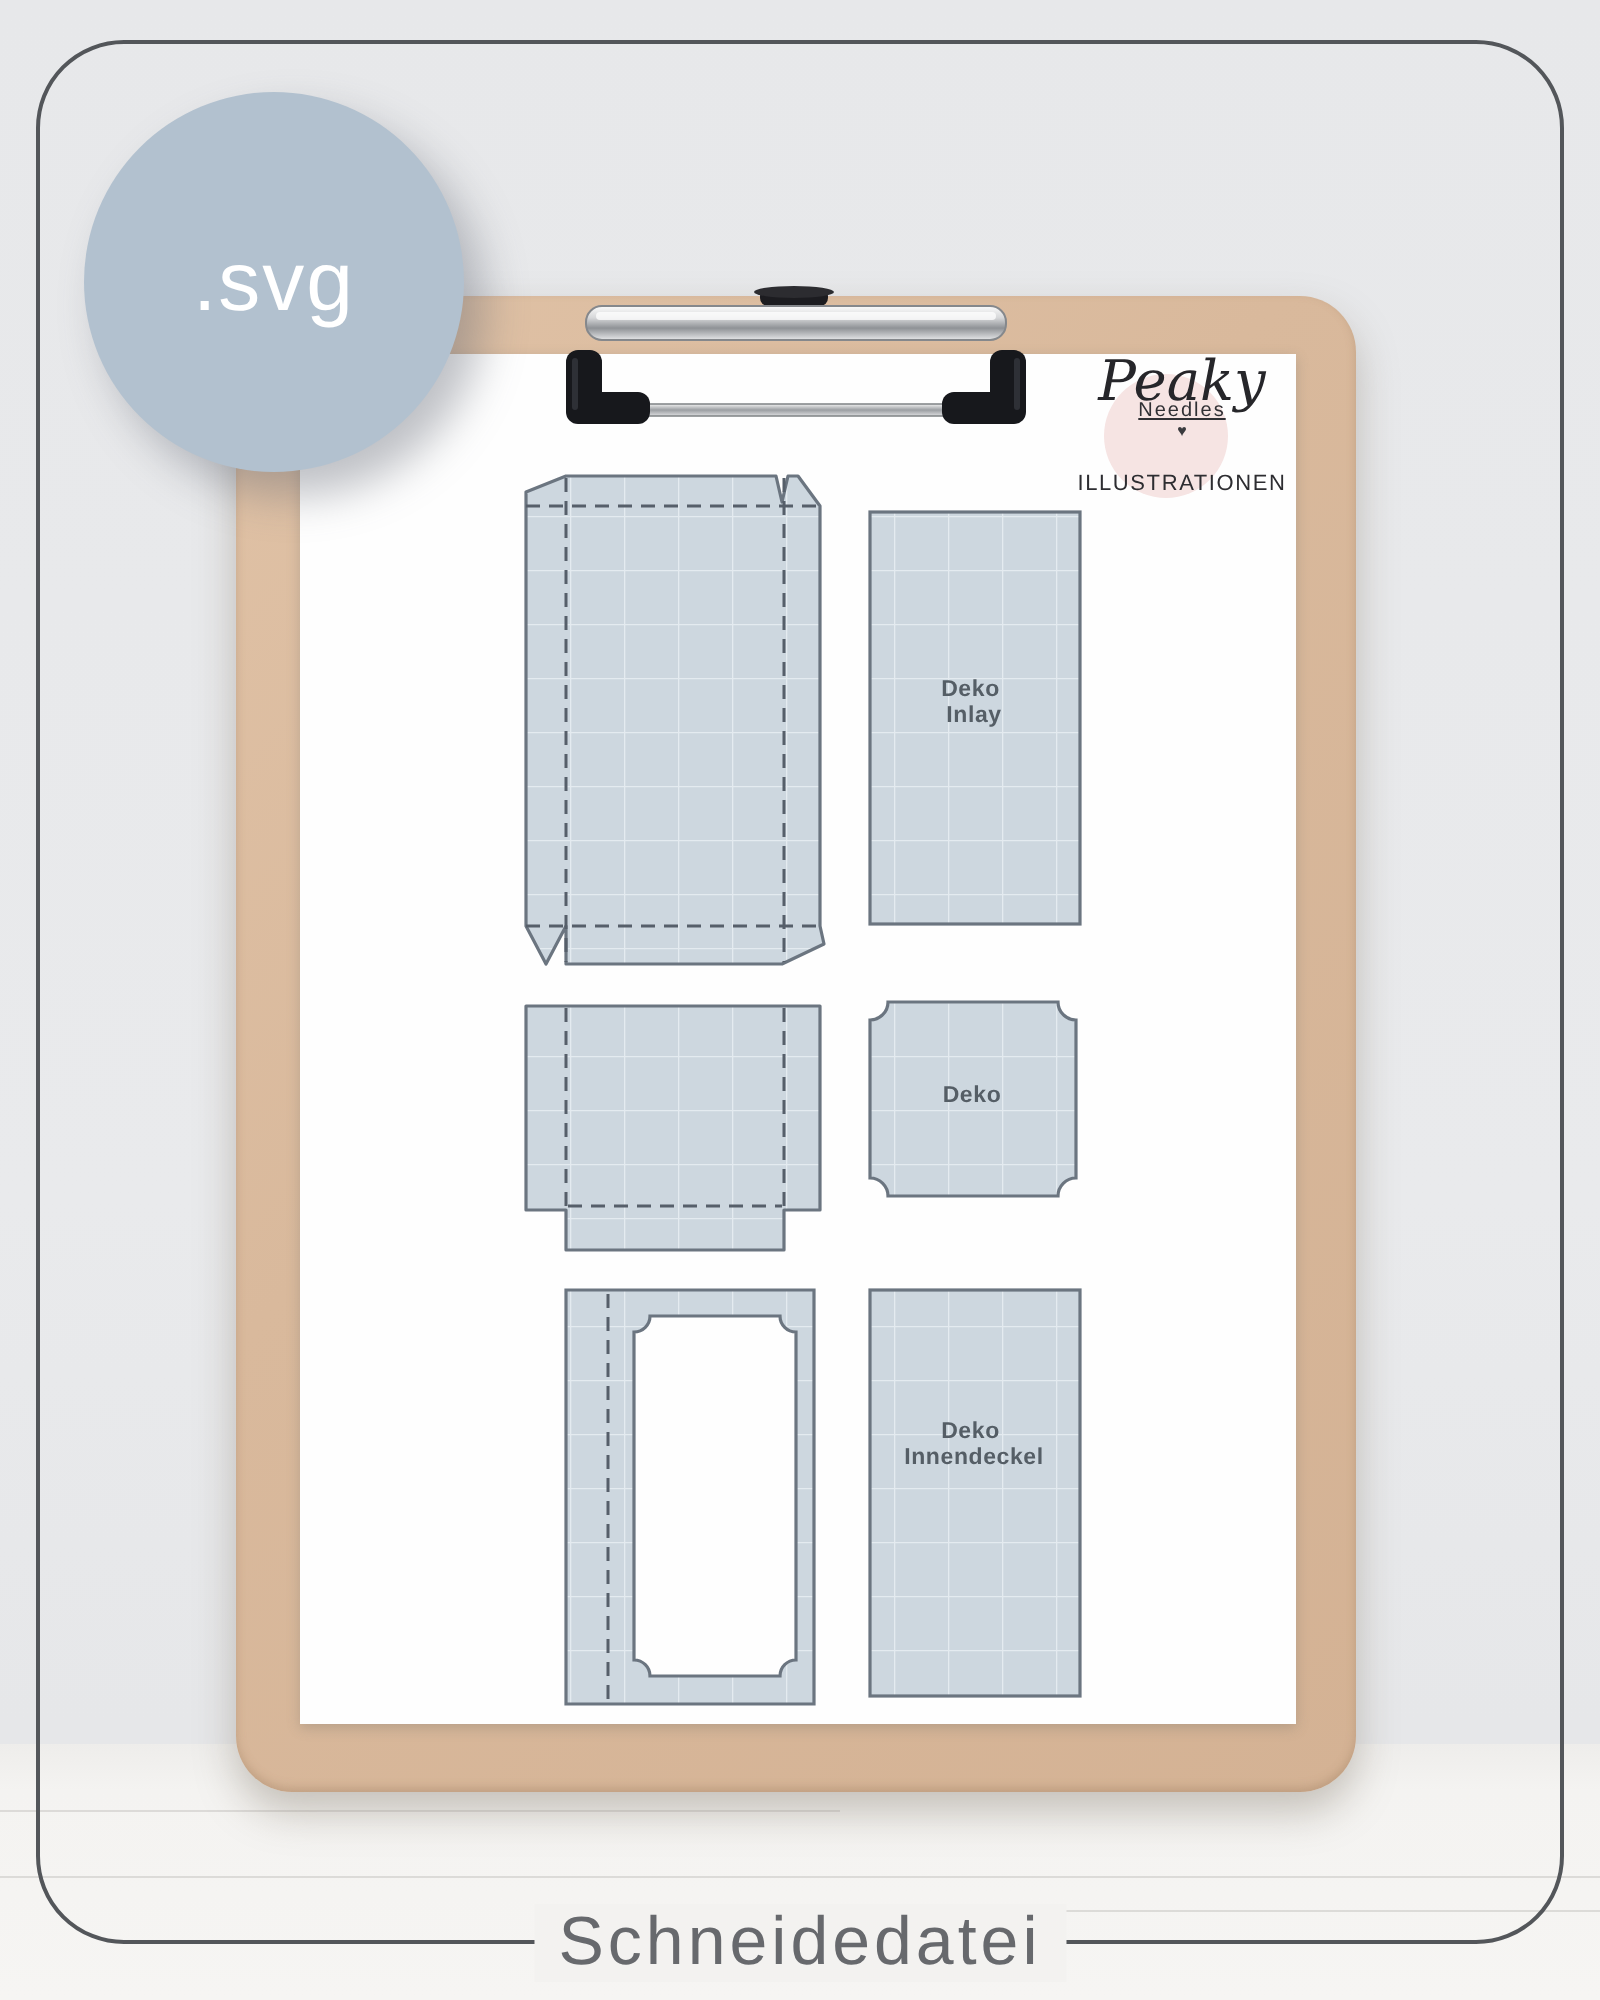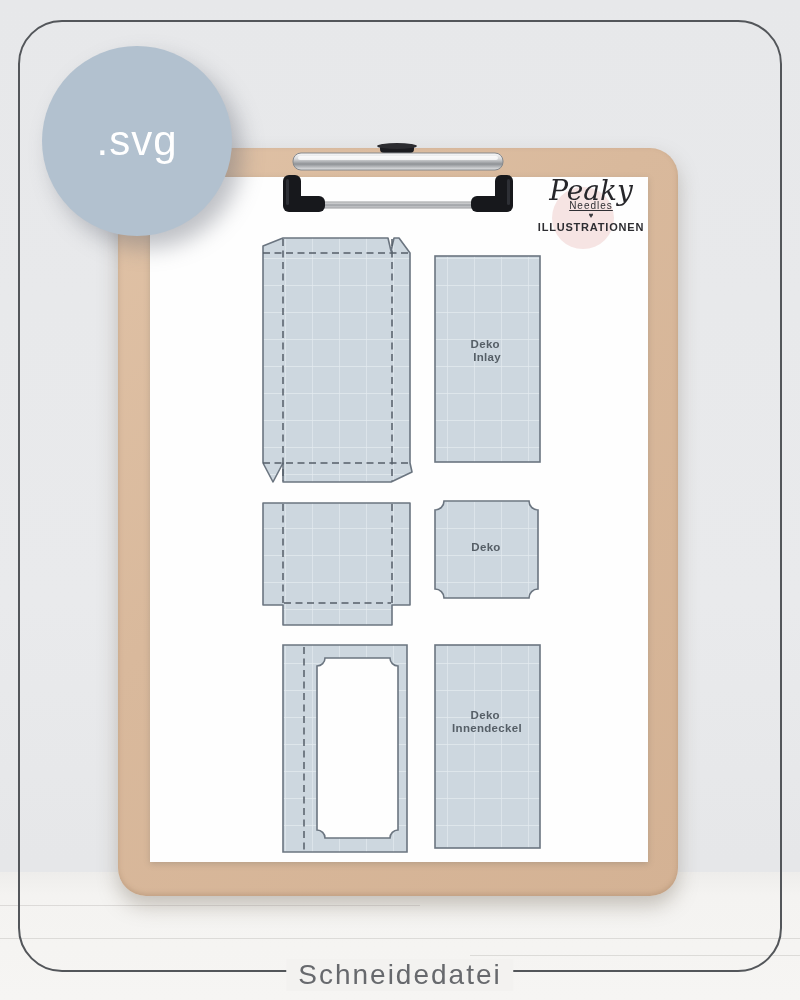--- a/index.html
+++ b/index.html
@@ -18,21 +18,21 @@
   .seam3{left:470px;top:955px;width:330px;}
 
   
   .frame{
     position:absolute;left:18px;top:20px;width:760px;height:948px;
     border:2px solid #53565a;border-radius:44px;z-index:8;pointer-events:none;
   }
   .caption{
     position:absolute;left:50%;bottom:-21px;transform:translateX(-50%);
     background:#f3f2f0;padding:0 12px;white-space:nowrap;
-    font-size:28px;font-weight:400;letter-spacing:2px;color:#67696d;
+    font-size:34px;font-weight:400;letter-spacing:2px;color:#67696d;
   }
 
   
   .clipboard{
     position:absolute;left:118px;top:148px;width:560px;height:748px;
     background:linear-gradient(135deg,#e0c2a6 0%,#d9b99c 40%,#d4b294 100%);
     border-radius:28px;z-index:2;
     box-shadow:0 10px 20px rgba(140,130,118,.45), inset 0 -2px 5px rgba(150,118,90,.35);
   }
   .paper{
@@ -44,21 +44,21 @@
 
   
   .logo{position:absolute;left:385px;top:1px;width:112px;height:66px;text-align:center;z-index:2;}
   .logo-circle{
     position:absolute;left:17px;top:9px;width:62px;height:62px;border-radius:50%;
     background:#f6e4e3;z-index:-1;
   }
   .logo-brand{font-family:"DejaVu Serif",serif;font-style:italic;font-size:28px;color:#26262a;line-height:26px;}
   .logo-sub{font-size:10px;color:#303034;letter-spacing:1px;line-height:10px;margin-top:-3px;text-decoration:underline;}
   .logo-heart{font-size:8px;color:#3a3a3e;line-height:9px;}
-  .logo-tagline{font-size:11px;color:#2d2d31;letter-spacing:.8px;line-height:12px;margin-top:1px;font-weight:bold;}
+  .logo-tagline{font-size:11px;color:#2d2d31;letter-spacing:.8px;line-height:12px;margin-top:16px;}
 
   
   .clip-svg{position:absolute;left:283px;top:138px;z-index:5;}
 
   
   .badge{
     position:absolute;left:42px;top:46px;width:190px;height:190px;border-radius:50%;
     background:#b2c1cf;z-index:6;
     display:flex;align-items:center;justify-content:center;
     box-shadow:10px 12px 22px rgba(95,100,112,.40);

